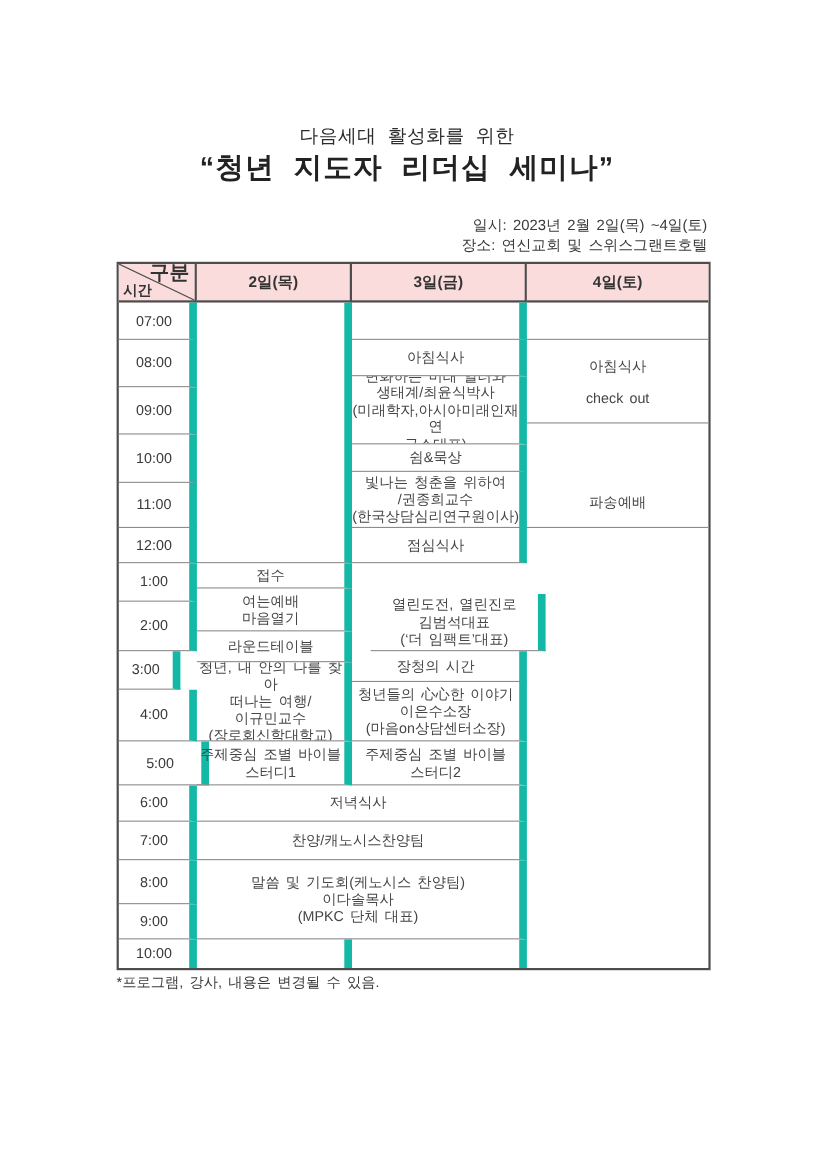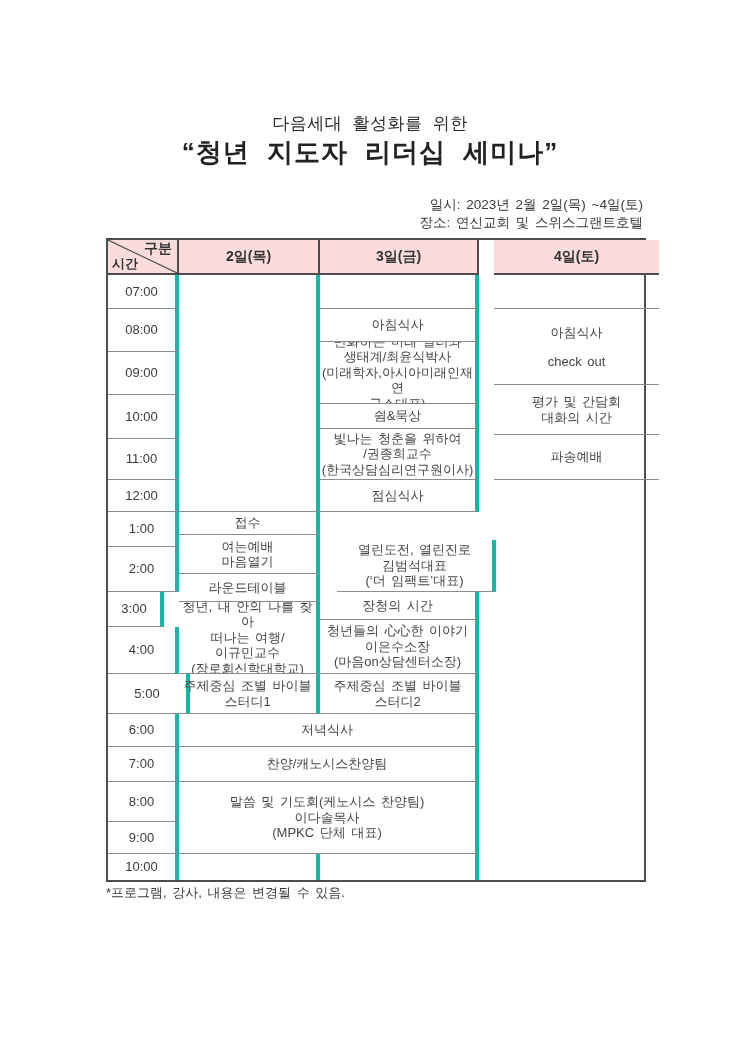--- a/index.html
+++ b/index.html
@@ -21,35 +21,35 @@
     font-size:13.5px;line-height:18px;color:#3a3a3a;word-spacing:2px;
   }
   .schedule{
     position:absolute;left:106px;top:238px;width:536px;height:640px;
     border:2px solid #4d4d4d;box-sizing:content-box;
   }
   .cell{
     position:absolute;box-sizing:border-box;
     display:flex;align-items:center;justify-content:center;
     text-align:center;white-space:pre-line;
-    border-right:4px solid #14b8a6;border-bottom:1px solid #8c8c8c;
+    border-right:7px solid #14b8a6;border-bottom:1px solid #8c8c8c;
     font-size:13px;line-height:15.5px;word-spacing:2px;color:#454545;
     overflow:hidden;
   }
   .cell.no-b{border-bottom:none;}
-  .cell.no-r{border-right:none;margin-left:15px;}
+  .cell.no-r{border-right:none;}
   .hdr{
     background:#fbdcdc;font-weight:bold;font-size:14px;color:#333;
     border-right:2px solid #4d4d4d;border-bottom:2px solid #4d4d4d;
   }
   .time{font-size:13px;color:#3a3a3a;}
   .loose{line-height:29px;}
   .corner{padding:0;}
   .corner svg{position:absolute;left:0;top:0;width:100%;height:100%;}
-  .corner .top-label{position:absolute;top:1px;right:5px;font-size:14px;font-weight:bold;}
+  .corner .top-label{position:absolute;top:1px;right:5px;font-size:18px;font-weight:bold;}
   .corner .bottom-label{position:absolute;bottom:2px;left:4px;font-size:13px;font-weight:bold;}
   .footnote{
     position:absolute;left:106px;top:884px;font-size:13px;color:#3a3a3a;word-spacing:2px;
   }
 </style>
 </head>
 <body>
 
 <div class="subtitle">다음세대 활성화를 위한</div>
 <div class="main-title">“청년 지도자 리더십 세미나”</div>
@@ -126,20 +126,18 @@
   <div class="cell" style="left:71px;top:507px;width:300px;height:35px;">찬양/캐노시스찬양팀</div>
   <div class="cell" style="left:71px;top:542px;width:300px;height:72px;">말씀 및 기도회(케노시스 찬양팀)
 이다솔목사
 (MPKC 단체 대표)</div>
   <div class="cell no-b" style="left:71px;top:614px;width:141px;height:26px;"></div>
   <div class="cell no-b" style="left:212px;top:614px;width:159px;height:26px;"></div>
 
   <div class="cell no-r" style="left:371px;top:35px;width:165px;height:34px;"></div>
   <div class="cell no-r loose" style="left:371px;top:69px;width:165px;height:76px;">아침식사
 check out</div>
-  <div class="cell no-r" style="left:371px;top:145px;width:165px;height:50px;">평가 및 간담회
-대화의 시간</div>
   <div class="cell no-r" style="left:371px;top:195px;width:165px;height:45px;">파송예배</div>
   <div class="cell no-r no-b" style="left:371px;top:240px;width:165px;height:400px;"></div>
 
 </div>
 
 <div class="footnote">*프로그램, 강사, 내용은 변경될 수 있음.</div>
 
 </body></html>

